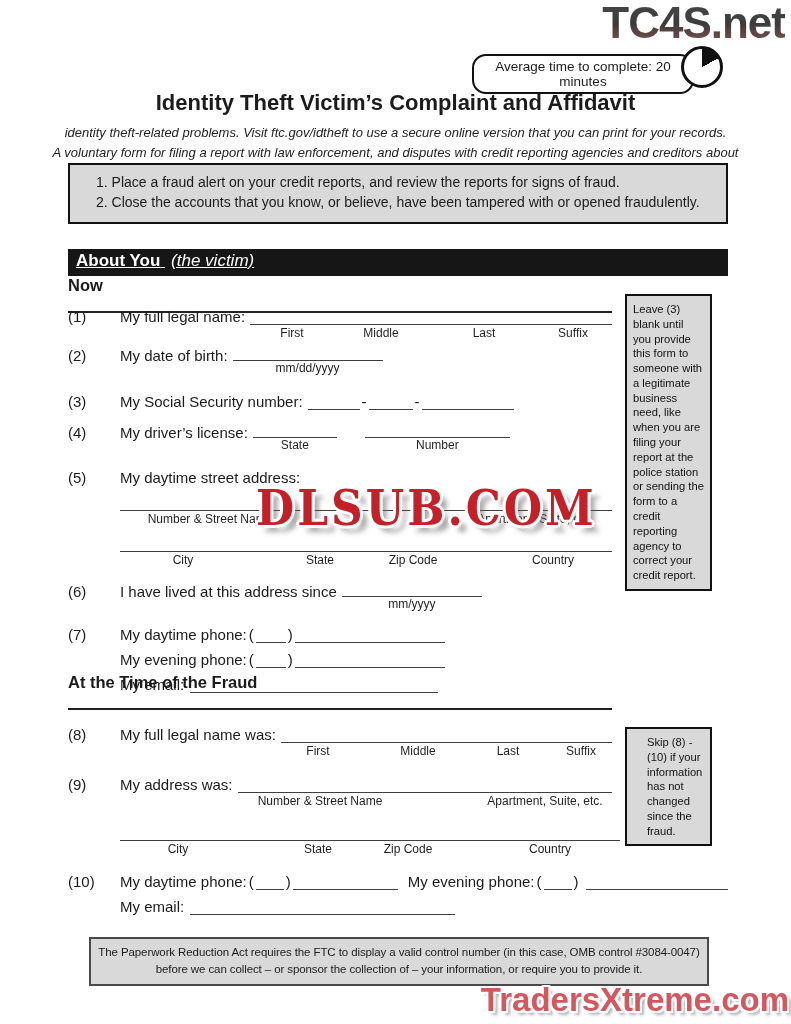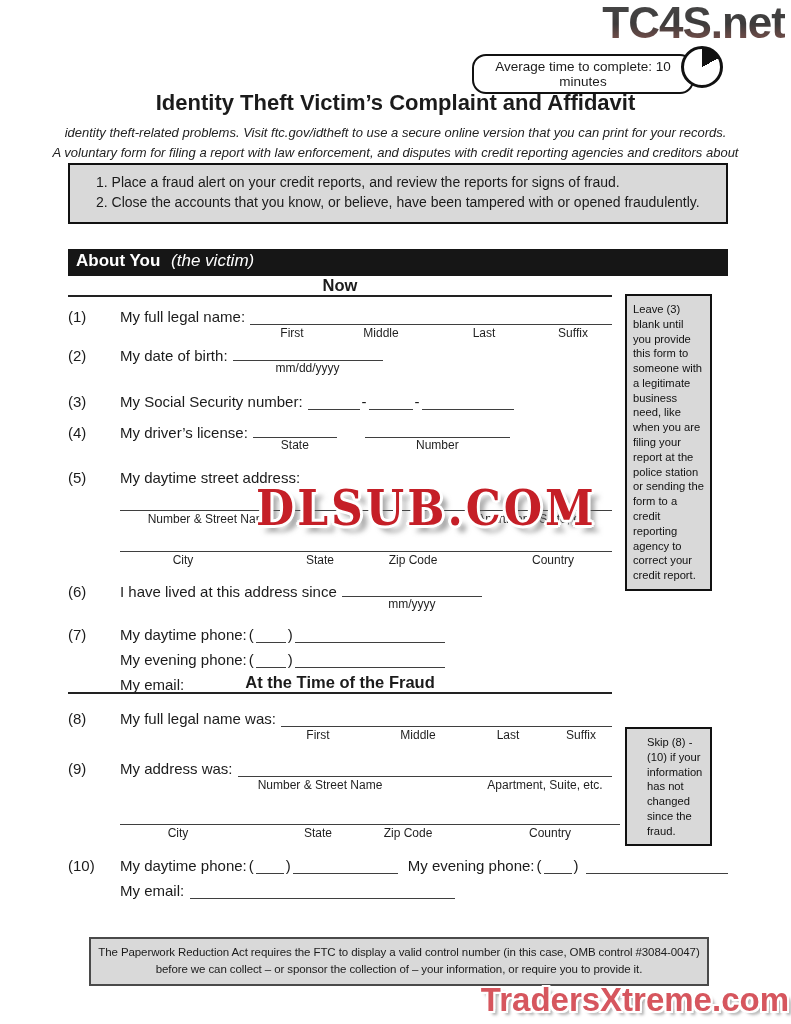--- a/index.html
+++ b/index.html
@@ -32,36 +32,36 @@
   .intro{position:absolute;top:123px;left:40px;width:711px;text-align:center;
         font-style:italic;font-size:13px;line-height:1.55;color:#222;}
 
   
   .before-box{position:absolute;top:163px;left:68px;width:660px;box-sizing:border-box;
         background:#d9d9d9;border:2px solid #111;padding:7px 12px 9px 12px;font-size:14px;}
   .before-box .bb-title{font-weight:bold;margin-bottom:3px;}
   .before-box .bb-item{margin-left:14px;line-height:1.45;}
 
   .about-bar{position:absolute;top:249px;left:68px;width:660px;box-sizing:border-box;
-        background:#161616;color:#fff;padding:2px 8px 5px 8px;font-size:17px;}
+        background:#161616;color:#fff;padding:2px 8px 5px 8px;font-size:17px;text-decoration:underline;}
   .about-bar .ab-bold{font-weight:bold;}
   .about-bar .ab-italic{font-style:italic;margin-left:6px;}
 
   .sidebar{position:absolute;left:625px;width:87px;box-sizing:border-box;z-index:5;
         background:#d9d9d9;border:2px solid #111;padding:6px 6px;font-size:11.2px;line-height:1.32;color:#111;}
   .sb1{top:294px;min-height:289px;}
   .sb2{top:727px;min-height:102px;padding-left:20px;}
 
   .footer-box{position:absolute;top:937px;left:89px;width:620px;box-sizing:border-box;
         background:#d9d9d9;border:2px solid #4a4a4a;padding:5px 6px;text-align:center;
         font-size:11.5px;letter-spacing:-0.1px;line-height:1.5;}
 
   
   .sec-head{font-size:16.5px;font-weight:bold;border-bottom:2px solid #222;
-        padding-bottom:0;width:544px;text-align:center;}
+        padding-bottom:16px;width:544px;}
   .now-head{position:absolute;top:276px;left:68px;}
   .fields{position:absolute;left:68px;width:660px;}
   .fields-now{top:308px;}
   .fields-fraud{top:673px;}
 
   .frow{display:flex;align-items:flex-end;font-size:15px;}
   .w544{width:544px;}
   .num{flex:none;width:52px;}
   .lbl{flex:none;white-space:nowrap;}
   .bl{display:inline-block;border-bottom:1.5px solid #3f3f3f;height:15px;flex:none;}
@@ -76,21 +76,21 @@
   .addr-line2{width:500px;}
   .gap8{width:8px;flex:none;}
 </style>
 </head>
 <body>
 
 <div class="page">
 
   <div class="wm-top">TC4S.net</div>
 
-  <div class="pill">Average time to complete: 10 minutes</div>
+  <div class="pill">Average time to complete: 20 minutes</div>
   <div class="clock"></div>
   <div class="title">Identity Theft Victim’s Complaint and Affidavit</div>
   <div class="intro">
     <div>identity theft-related problems. Visit ftc.gov/idtheft to use a secure online version that you can print for your records.</div>
     <div>A voluntary form for filing a report with law enforcement, and disputes with credit reporting agencies and creditors about</div>
   </div>
 
   <div class="before-box">
     <div class="bb-item">1.  Place a fraud alert on your credit reports, and review the reports for signs of fraud.</div>
     <div class="bb-item">2.  Close the accounts that you know, or believe, have been tampered with or opened fraudulently.</div>

